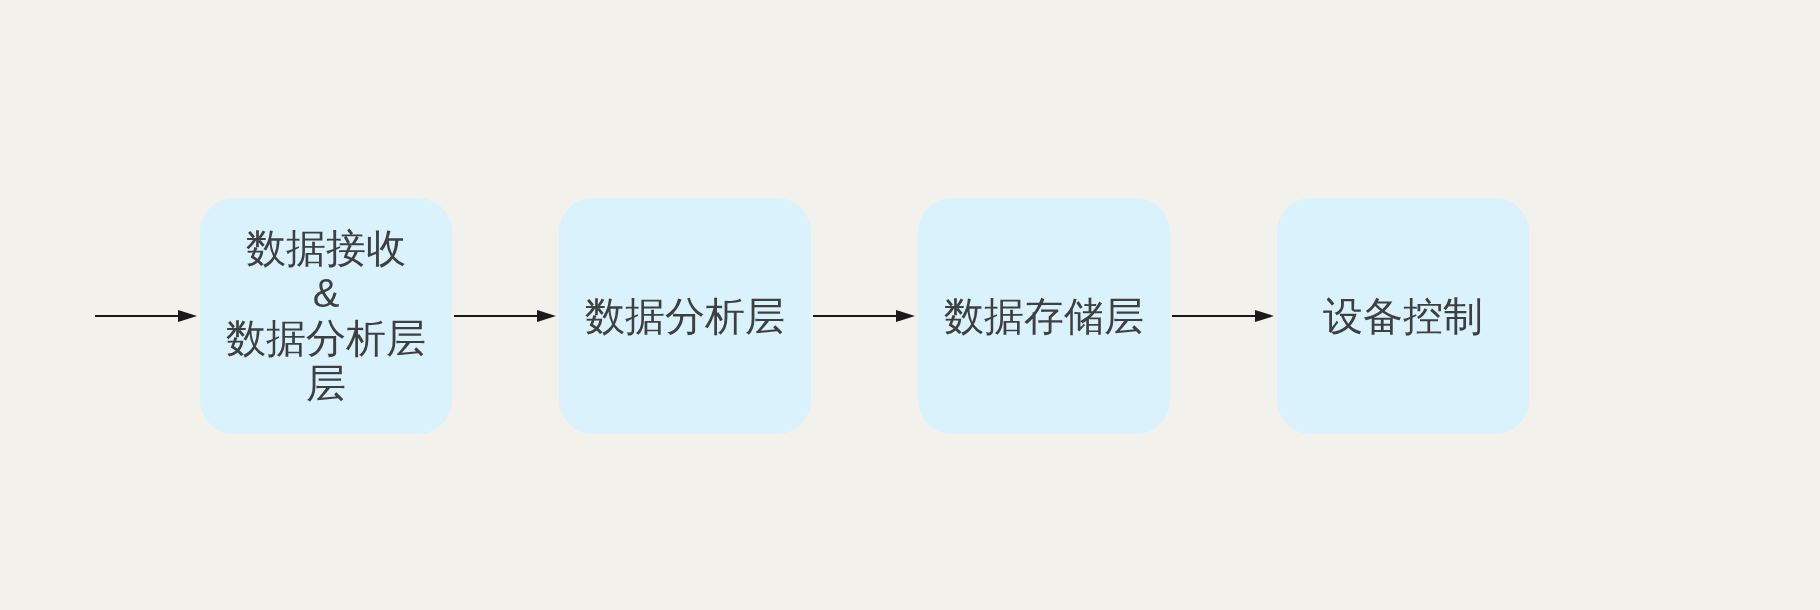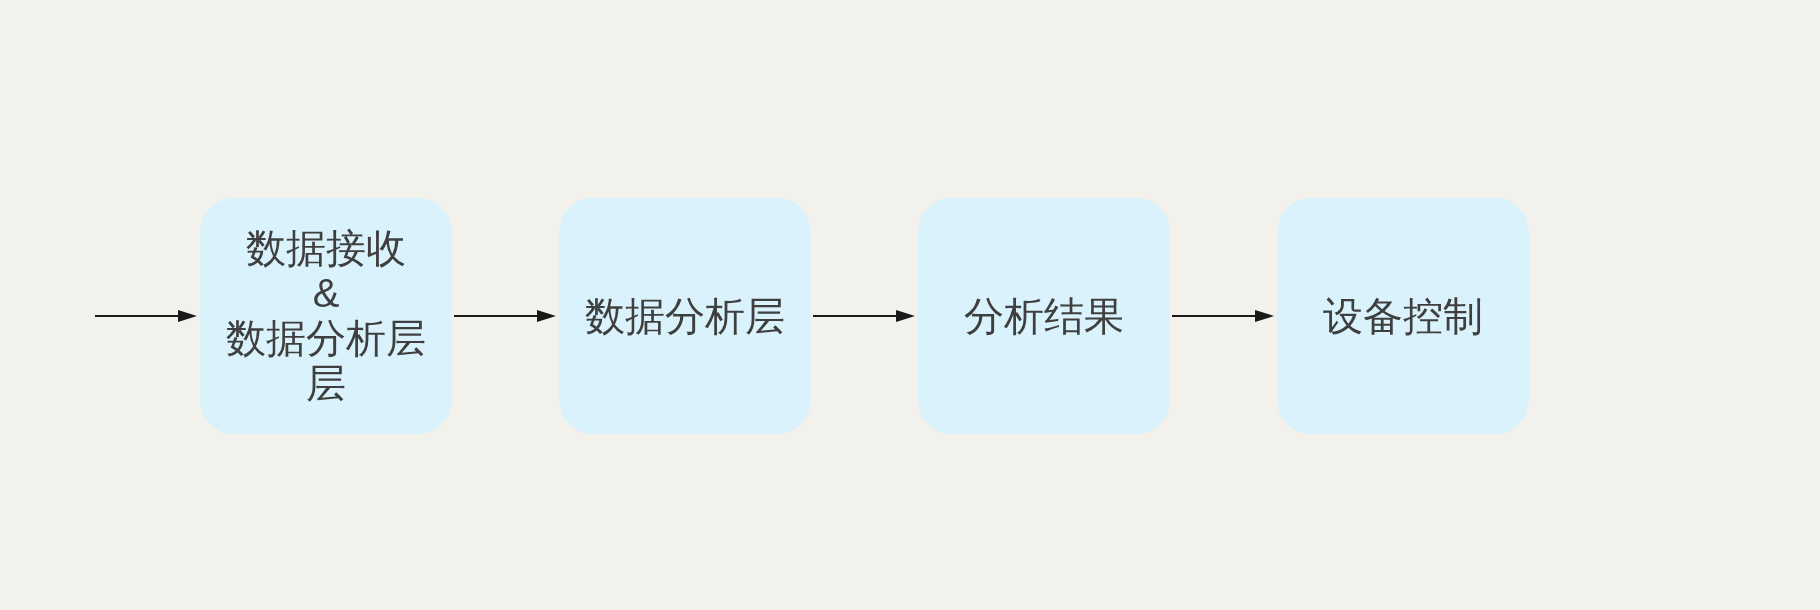--- a/index.html
+++ b/index.html
@@ -93,21 +93,21 @@
       </div>
     </div>
 
     <svg class="arrow" width="107" height="24" viewBox="0 0 107 24" aria-hidden="true">
       <line class="shaft" x1="2" y1="12" x2="100" y2="12"></line>
       <polygon class="head" points="85,6 104,12 85,18"></polygon>
     </svg>
 
     <div class="node node-md">
       <div class="label">
-        <span class="line">分析结果</span>
+        <span class="line">数据存储层</span>
       </div>
     </div>
 
     <svg class="arrow" width="107" height="24" viewBox="0 0 107 24" aria-hidden="true">
       <line class="shaft" x1="2" y1="12" x2="100" y2="12"></line>
       <polygon class="head" points="85,6 104,12 85,18"></polygon>
     </svg>
 
     <div class="node node-md">
       <div class="label">

